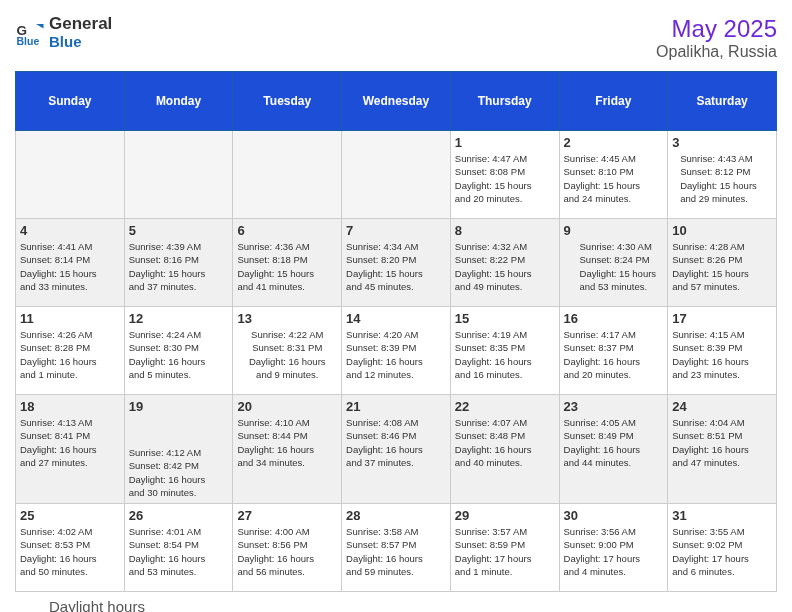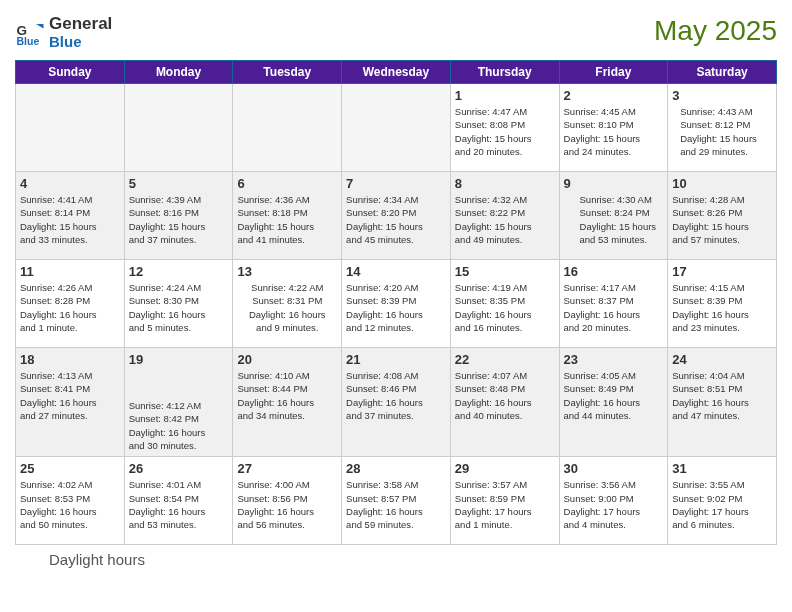--- a/index.html
+++ b/index.html
@@ -29,40 +29,40 @@
       gap: 4px;
     }
     .logo-icon {
       width: 30px;
       height: 30px;
     }
     .title-block {
       text-align: right;
     }
     .calendar-title {
-      font-size: 28px;
-      color: #4d7c0f;
+      font-size: 24px;
+      color: #6d28d9;
       font-weight: normal;
     }
     .calendar-subtitle {
       font-size: 16px;
       color: #555;
     }
     table {
       width: 100%;
       border-collapse: collapse;
       table-layout: fixed;
     }
     .day-header {
-      background: #4c1d95;
+      background: #1d4ed8;
       color: #fff;
       font-size: 12px;
       font-weight: bold;
       text-align: center;
-      padding: 4px 2px;
+      padding: 22px 2px;
       border: 1px solid #1a5fa0;
     }
     .cal-cell {
       border: 1px solid #ccc;
       vertical-align: top;
       padding: 4px 4px;
       height: 88px;
       background: #fff;
     }
     .cal-cell.empty {
@@ -101,20 +101,21 @@
         <polygon points="28,8 38,14 38,8" fill="#1a6bb5"></polygon>
         <text x="2" y="36" font-size="14" font-weight="bold" fill="#1a6bb5">Blue</text>
       </svg>
       <div>
         <div style="font-size:17px;font-weight:bold;color:#333;line-height:1.1">General</div>
         <div style="font-size:15px;font-weight:bold;color:#1a6bb5;line-height:1.1">Blue</div>
       </div>
     </div>
     <div class="title-block">
       <div class="calendar-title">May 2025</div>
+      <div class="calendar-subtitle">Opalikha, Russia</div>
     </div>
   </div>
 
   <table>
     <thead>
       <tr id="day-headers">
           <th class="day-header">Sunday</th>
           <th class="day-header">Monday</th>
           <th class="day-header">Tuesday</th>
           <th class="day-header">Wednesday</th>

